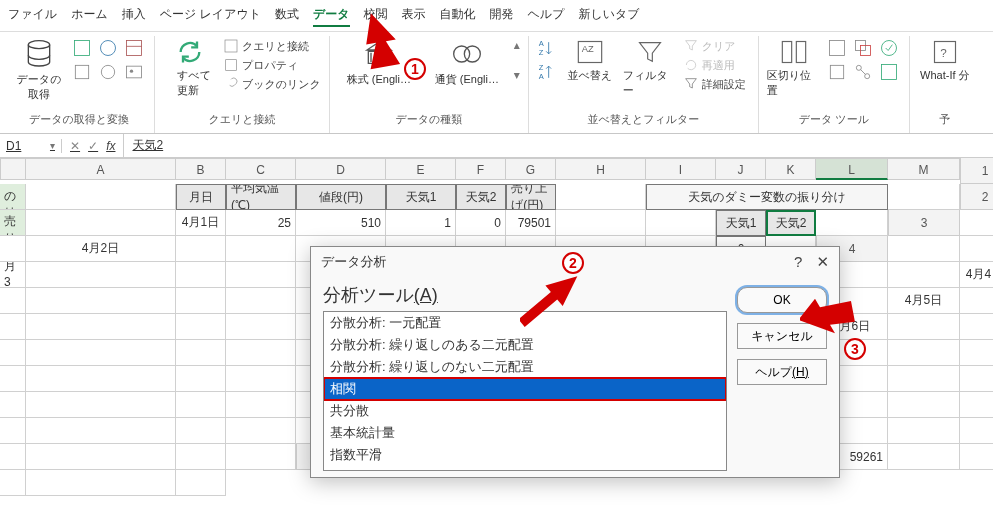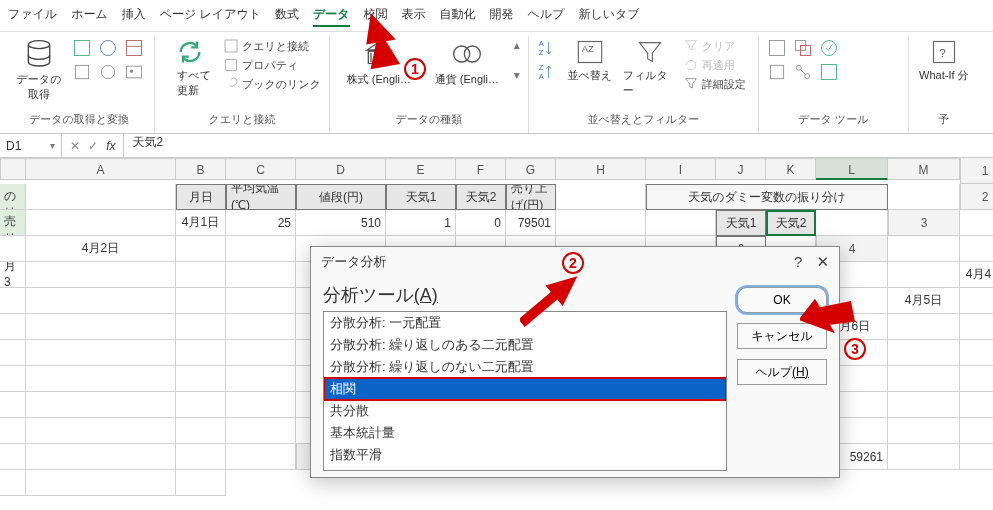--- a/index.html
+++ b/index.html
@@ -46,21 +46,21 @@
   .rgroup .rlabel { text-align:center; font-size:11px; color:#555; padding:2px 0 4px; }
   .bigbtn { display:flex; flex-direction:column; align-items:center; width:54px; font-size:11px; color:#333; }
   .bigbtn svg { margin-bottom:2px; }
   .smallbtns { display:flex; flex-direction:column; gap:3px; font-size:11px; color:#444; }
   .smallbtns div { display:flex; align-items:center; gap:3px; white-space:nowrap; }
   .icon16 { width:16px; height:16px; }
   .icon20 { width:20px; height:20px; }
   .icon28 { width:28px; height:28px; }
   .icon32 { width:32px; height:32px; }
   
-  .fbar { display:flex; border-bottom:1px solid #ccc; height:24px; }
+  .fbar { display:flex; align-items:center; border-bottom:1px solid #ccc; height:24px;text-decoration:underline; }
   .namebox { width:62px; border-right:1px solid #ccc; padding:0 6px; display:flex; align-items:center; justify-content:space-between;}
   .namebox .dd { color:#777; font-size:10px; }
   .fbar-icons { display:flex; align-items:center; gap:8px; padding:0 8px; color:#888; border-right:1px solid #ccc; height:100%;}
   .fx { font-style:italic; color:#444; }
   .formula { padding:0 8px; flex:1; }
   
   .grid { display:grid; grid-template-columns: 26px 150px 50px 70px 90px 70px 50px 50px 90px 70px 50px 50px 72px 72px 50px; }
   .colhead { background:#f3f3f3; border:1px solid #ccc; border-left:none; text-align:center; font-size:12px; color:#555; height:22px; line-height:22px; }
   .colhead.sel { background:#d5e2d5; border-bottom:2px solid #107c41;}
   .rowhead { background:#f3f3f3; border:1px solid #ccc; border-top:none; text-align:center; font-size:12px; color:#555; height:26px; line-height:26px;}
@@ -268,20 +268,27 @@
             </svg>
             <span>詳細設定</span>
           </div>
       </div>
     </div>
     <div class="rlabel">並べ替えとフィルター</div>
   </div>
 
   <div class="rgroup" style="min-width:150px;">
     <div class="rrow">
+      <div class="bigbtn">
+        <svg class="icon28" viewBox="0 0 24 24">
+            <rect x="2" y="3" width="8" height="18" fill="none" stroke="#666"></rect>
+            <rect x="14" y="3" width="8" height="18" fill="none" stroke="#666"></rect>
+          </svg>
+        <span>区切り位置</span>
+      </div>
       <div style="display:grid;grid-template-columns:repeat(3,22px);gap:4px;">
         <svg class="icon20" viewBox="0 0 24 24">
             <rect x="3" y="3" width="18" height="18" fill="none" stroke="#888"></rect>
           </svg>
         <svg class="icon20" viewBox="0 0 24 24">
             <rect x="3" y="3" width="12" height="12" fill="none" stroke="#888"></rect>
             <rect x="9" y="9" width="12" height="12" fill="none" stroke="#c44"></rect>
           </svg>
         <svg class="icon20" viewBox="0 0 24 24">
             <circle cx="12" cy="12" r="9" fill="none" stroke="#3a7"></circle>

